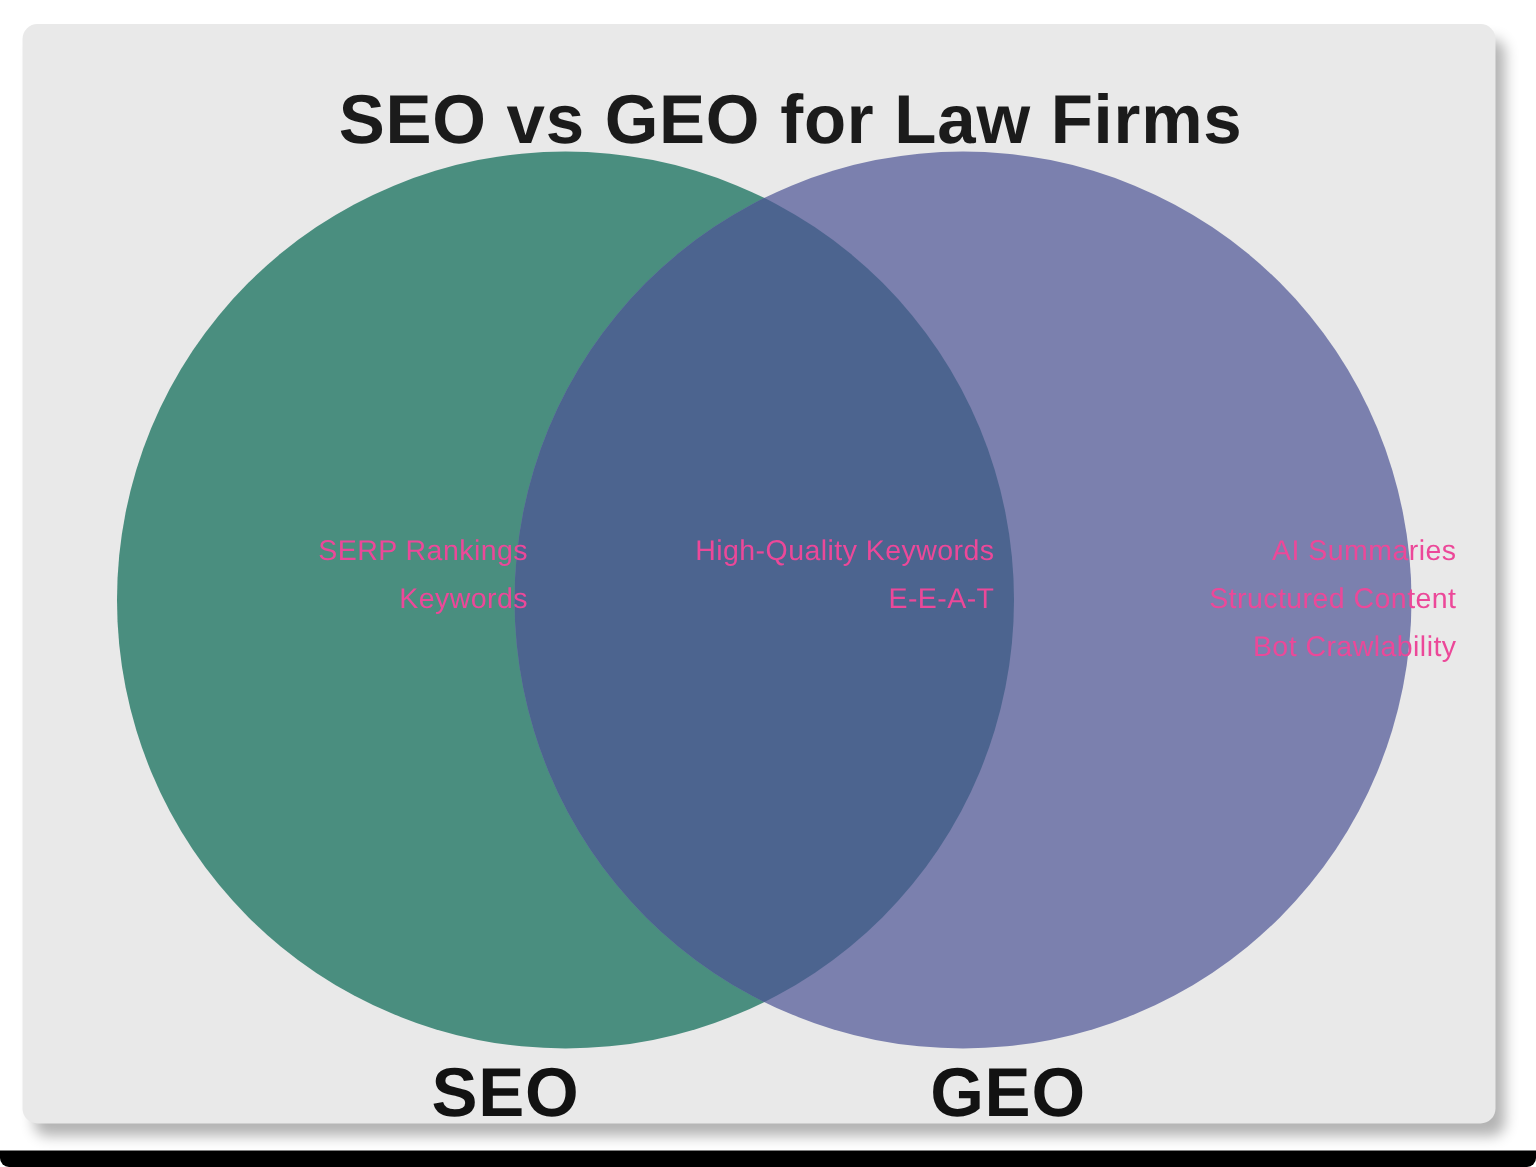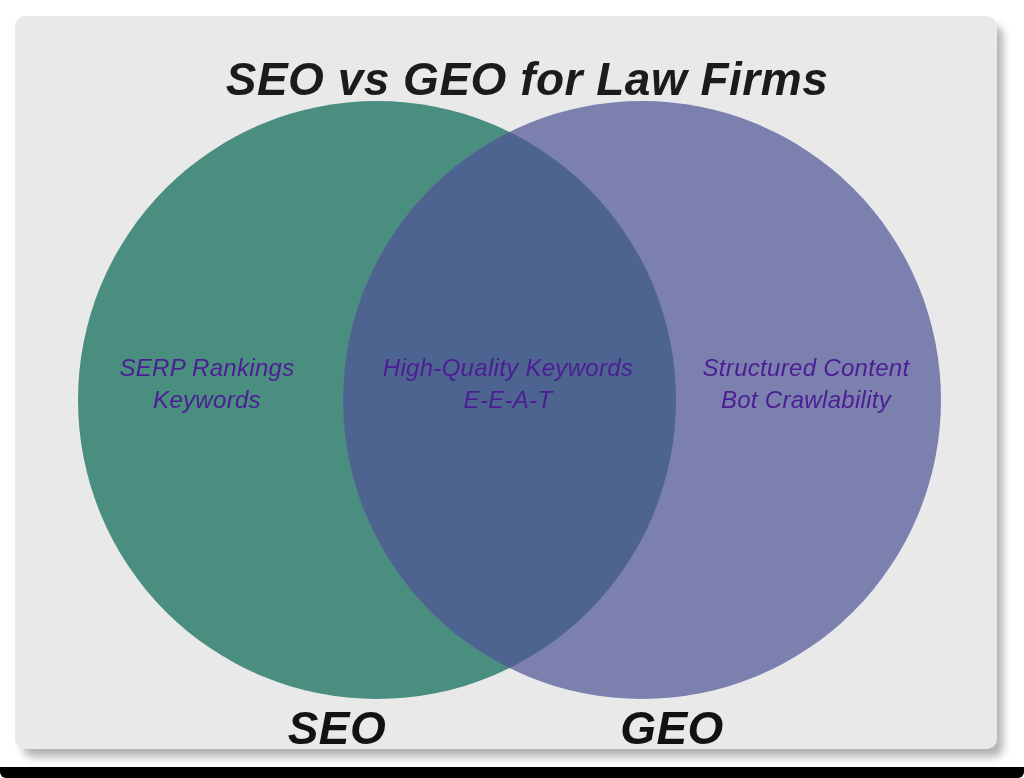--- a/index.html
+++ b/index.html
@@ -9,21 +9,20 @@
     height: 778px;
     background: #ffffff;
     font-family: "Liberation Sans", "DejaVu Sans", sans-serif;
     overflow: hidden;
   }
   .stage {
     position: relative;
     width: 996px;
     height: 778px;
     background: #ffffff;
-    font-style: italic;
   }
   .card {
     position: absolute;
     left: 15px;
     top: 16px;
     width: 982px;
     height: 733px;
     background: #e9e9e9;
     border-radius: 10px;
     box-shadow: 7px 9px 9px -1px rgba(0,0,0,0.30);
@@ -44,23 +43,23 @@
     position: absolute;
     left: 0;
     top: 0;
     width: 1024px;
     height: 778px;
     pointer-events: none;
   }
   .circle-text {
     position: absolute;
     top: 352px;
-    text-align: center;
-    color: #4c1d95;
-    font-size: 24px;
+    text-align: right;
+    color: #ec4899;
+    font-size: 19px;
     font-weight: 400;
     line-height: 32px;
     letter-spacing: 0.3px;
   }
   .circle-text .line { display: block; }
   .left-text   { left: 62px;  width: 290px; }
   .center-text { left: 353px; width: 310px; }
   .right-text  { left: 641px; width: 330px; }
   .set-label {
     position: absolute;
@@ -108,20 +107,21 @@
     <span class="line">SERP Rankings</span>
     <span class="line">Keywords</span>
   </div>
 
   <div class="circle-text center-text">
     <span class="line">High-Quality Keywords</span>
     <span class="line">E-E-A-T</span>
   </div>
 
   <div class="circle-text right-text">
+    <span class="line">AI Summaries</span>
     <span class="line">Structured Content</span>
     <span class="line">Bot Crawlability</span>
   </div>
 
   <div class="set-label seo-label">SEO</div>
   <div class="set-label geo-label">GEO</div>
 
   <div class="bottom-bar"></div>
 
 </div>

